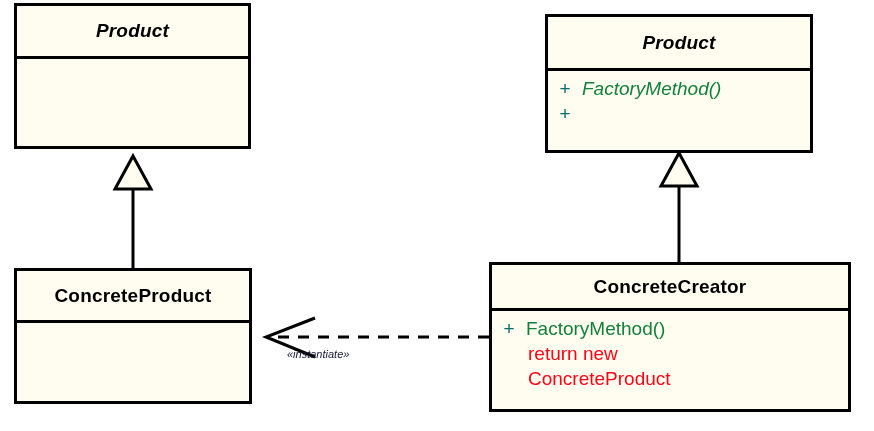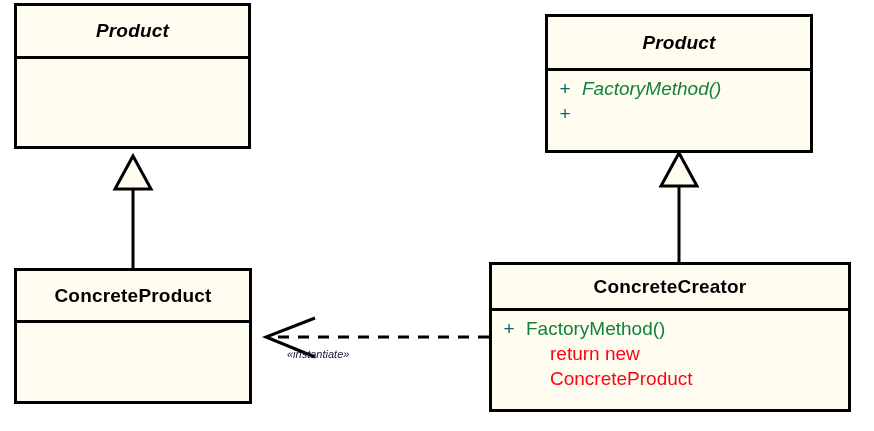--- a/index.html
+++ b/index.html
@@ -74,21 +74,21 @@
     font-size: 19px;
     color: #15803d;
   }
   .uml-member-name.abstract {
     font-style: italic;
   }
   .uml-note-line {
     height: 25px;
     font-size: 19px;
     color: #fb0516;
-    padding-left: 58px;
+    padding-left: 36px;
     white-space: nowrap;
   }
   
   .stereotype-label {
     position: absolute;
     font-size: 11px;
     font-style: italic;
     color: #151536;
     white-space: nowrap;
   }

